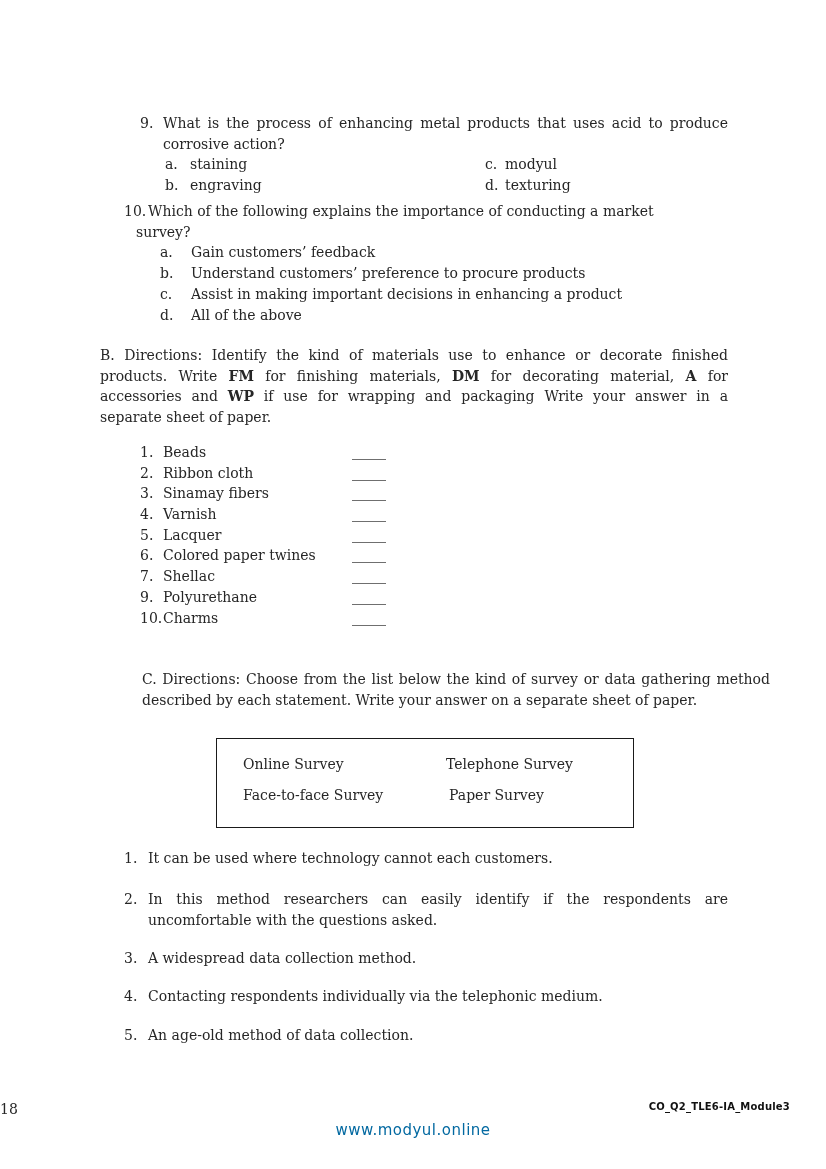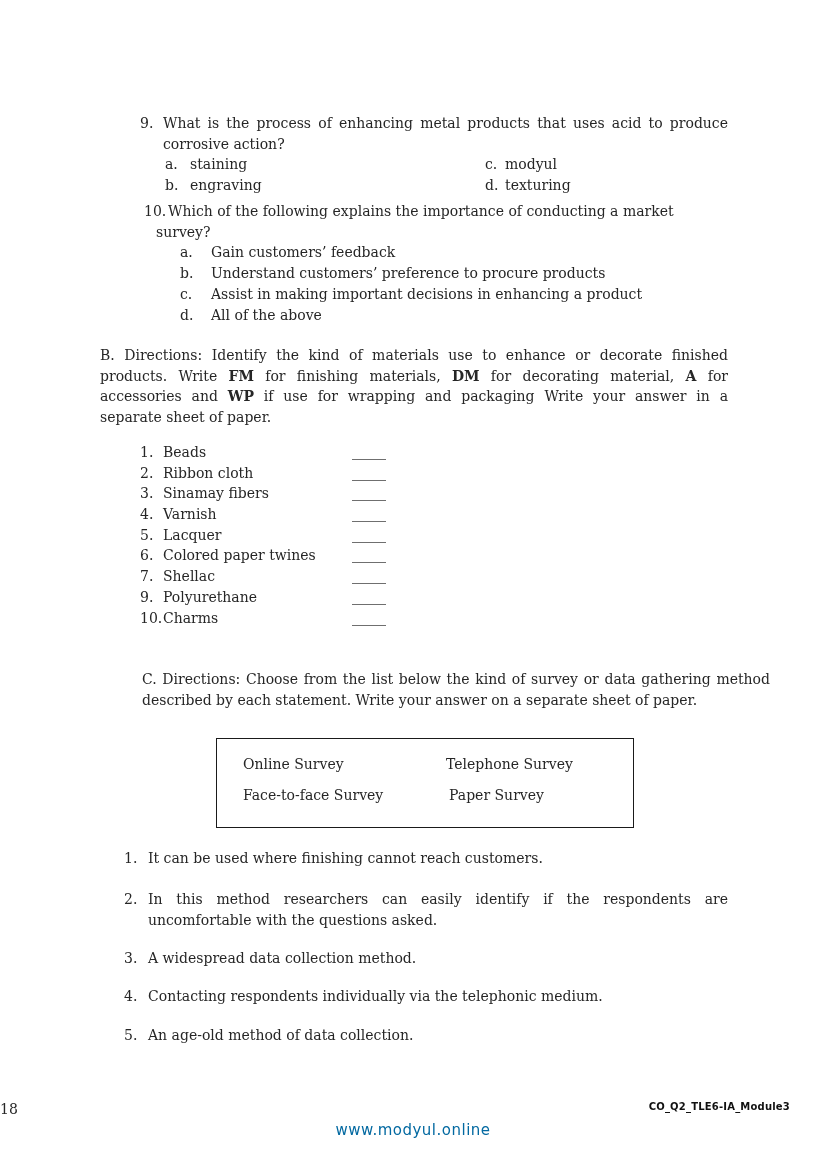--- a/index.html
+++ b/index.html
@@ -17,21 +17,21 @@
   
   .q9 { left:140px; top:113px; width:588px; padding-left:23px; box-sizing:border-box; }
   .q9 .num { display:inline-block; width:23px; margin-left:-23px; }
   .q9opts { margin-left:2px; }
   .optcolL { display:inline-block; vertical-align:top; width:320px; }
   .optcolR { display:inline-block; vertical-align:top; }
   .optcolL .let { display:inline-block; width:25px; }
   .optcolR .let { display:inline-block; width:20px; }
 
   
-  .q10 { left:144px; top:201px; width:600px; padding-left:12px; box-sizing:border-box; }
+  .q10 { left:124px; top:201px; width:600px; padding-left:12px; box-sizing:border-box; }
   .q10 .num { display:inline-block; width:24px; margin-left:-12px; }
   .q10opts { margin-left:24px; }
   .q10opts .let { display:inline-block; width:31px; }
 
   
   .secb { left:100px; top:345px; width:628px; }
 
   
   .listb { left:140px; top:442px; width:300px; }
   .listb .row { position:relative; height:20.7px; }
@@ -122,21 +122,21 @@
   </div>
 
   <div class="abs sbox">
     <span class="sb-r1c1">Online Survey</span>
     <span class="sb-r1c2">Telephone Survey</span>
     <span class="sb-r2c1">Face-to-face Survey</span>
     <span class="sb-r2c2">Paper Survey</span>
   </div>
 
   <div class="abs stmt st1">
-    <span class="nl"><span class="num">1.</span><span>It can be used where finishing cannot reach customers.</span></span>
+    <span class="nl"><span class="num">1.</span><span>It can be used where technology cannot each customers.</span></span>
   </div>
   <div class="abs stmt st2">
     <span class="jl"><span class="num">2.</span><span>In this method researchers can easily identify if the respondents are</span></span>
     <span class="nl">uncomfortable with the questions asked.</span>
   </div>
   <div class="abs stmt st3">
     <span class="nl"><span class="num">3.</span><span>A widespread data collection method.</span></span>
   </div>
   <div class="abs stmt st4">
     <span class="nl"><span class="num">4.</span><span>Contacting respondents individually via the telephonic medium.</span></span>

